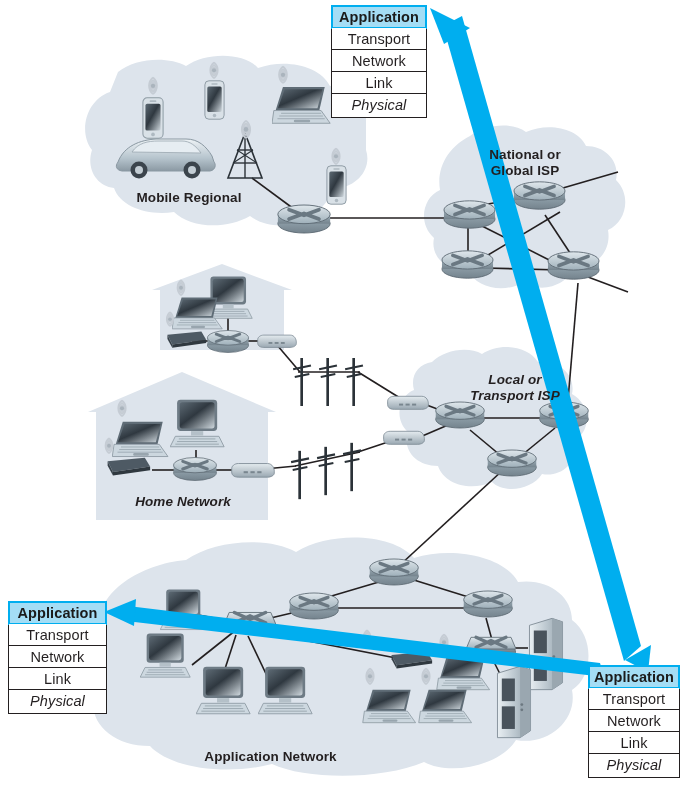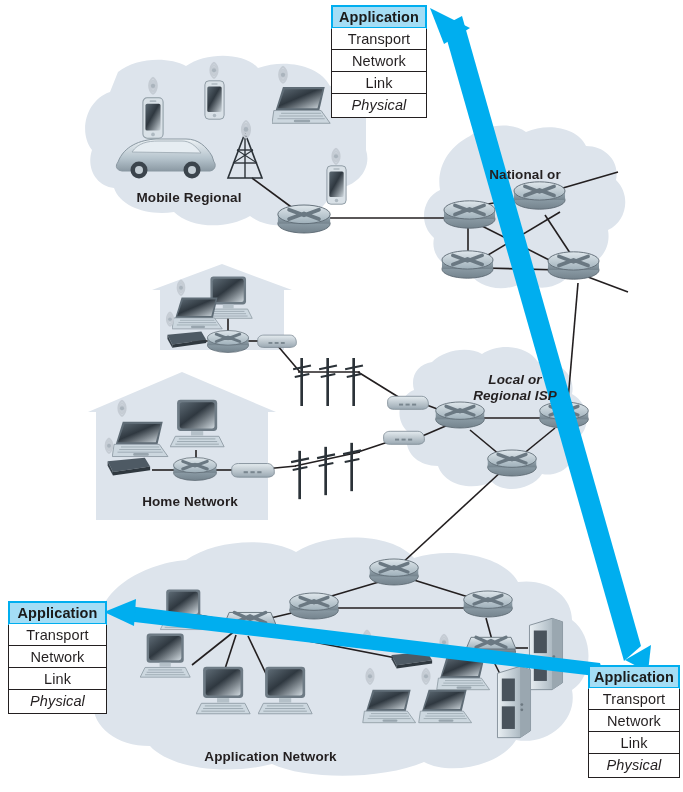--- a/index.html
+++ b/index.html
@@ -40,23 +40,23 @@
     position:absolute;
     color:#231f20;
     font-weight:bold;
     font-size:13.5px;
     text-align:center;
     line-height:16px;
     letter-spacing:.1px;
     white-space:nowrap;
   }
   #cap-mobile{left:104px;top:190px;width:170px;}
-  #cap-national{left:455px;top:167px;width:140px;}
+  #cap-national{left:455px;top:147px;width:140px;}
   #cap-local{left:440px;top:372px;width:150px;font-style:italic;}
-  #cap-home{left:105px;top:494px;width:170px;}
+  #cap-home{left:98px;top:494px;width:170px;font-style:italic;}
   #cap-enterprise{left:168px;top:749px;width:205px;}
 </style>
 </head>
 <body>
 
 <div id="stage">
 
   <svg class="layer" viewBox="0 0 683 792">
     <defs>
       <linearGradient id="gScreen" x1="0" y1="0" x2="1" y2="1">
@@ -447,21 +447,22 @@
     <div class="row app">Application</div>
     <div class="row">Transport</div>
     <div class="row">Network</div>
     <div class="row">Link</div>
     <div class="row">Physical</div>
   </div>
 
   <div class="caption" id="cap-mobile">Mobile Regional</div>
   <div class="caption" id="cap-national">
     <div>National or</div>
+    <div>Global ISP</div>
   </div>
   <div class="caption" id="cap-local">
     <div>Local or</div>
-    <div>Regional ISP</div>
+    <div>Transport ISP</div>
   </div>
   <div class="caption" id="cap-home">Home Network</div>
   <div class="caption" id="cap-enterprise">Application Network</div>
 
 </div>
 
 </body></html>

